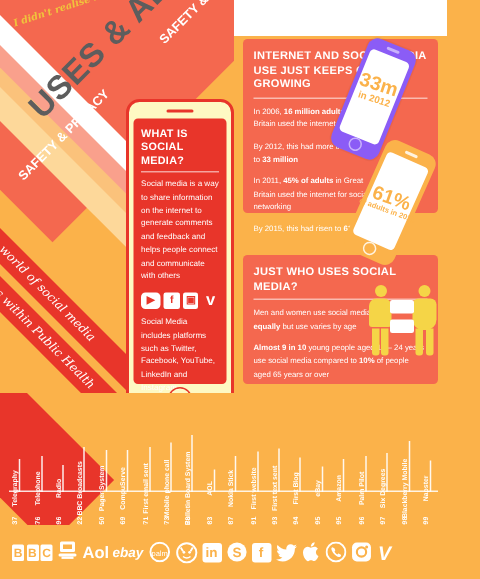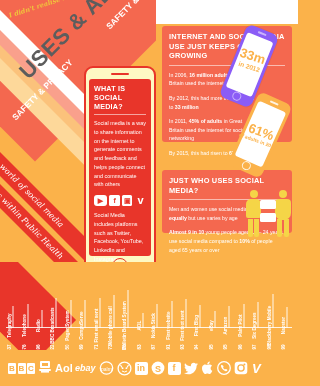--- a/index.html
+++ b/index.html
@@ -108,21 +108,21 @@
     position:absolute;left:156px;top:0;width:142px;height:262px;
     background:#fbb24a;
   }
   .r-white-top{position:absolute;left:0;top:0;width:142px;height:24px;background:#ffffff;}
   .panel{
     position:absolute;left:6px;width:130px;
     background:#f4684f;border-radius:3px;
     color:#ffffff;box-sizing:border-box;padding:6px 7px 7px 7px;
   }
   .panel-1{top:26px;height:116px;}
-  .panel-2{top:170px;height:63px;}
+  .panel-2{top:170px;height:86px;}
   .p-head{font-size:7.4px;font-weight:bold;line-height:1.3;letter-spacing:.2px;}
   .p-rule{height:1px;background:rgba(255,255,255,.55);margin:4px 0 5px;}
   .p-para{font-size:5.2px;line-height:1.65;margin-bottom:6px;max-width:88px;}
   .p-para b{font-weight:bold;}
   .p-para.wide{max-width:116px;}
 
   
   .ph-purple{
     position:absolute;left:232px;top:27px;width:34px;height:78px;
     background:#8b5cf6;border-radius:7px;transform:rotate(22deg);

